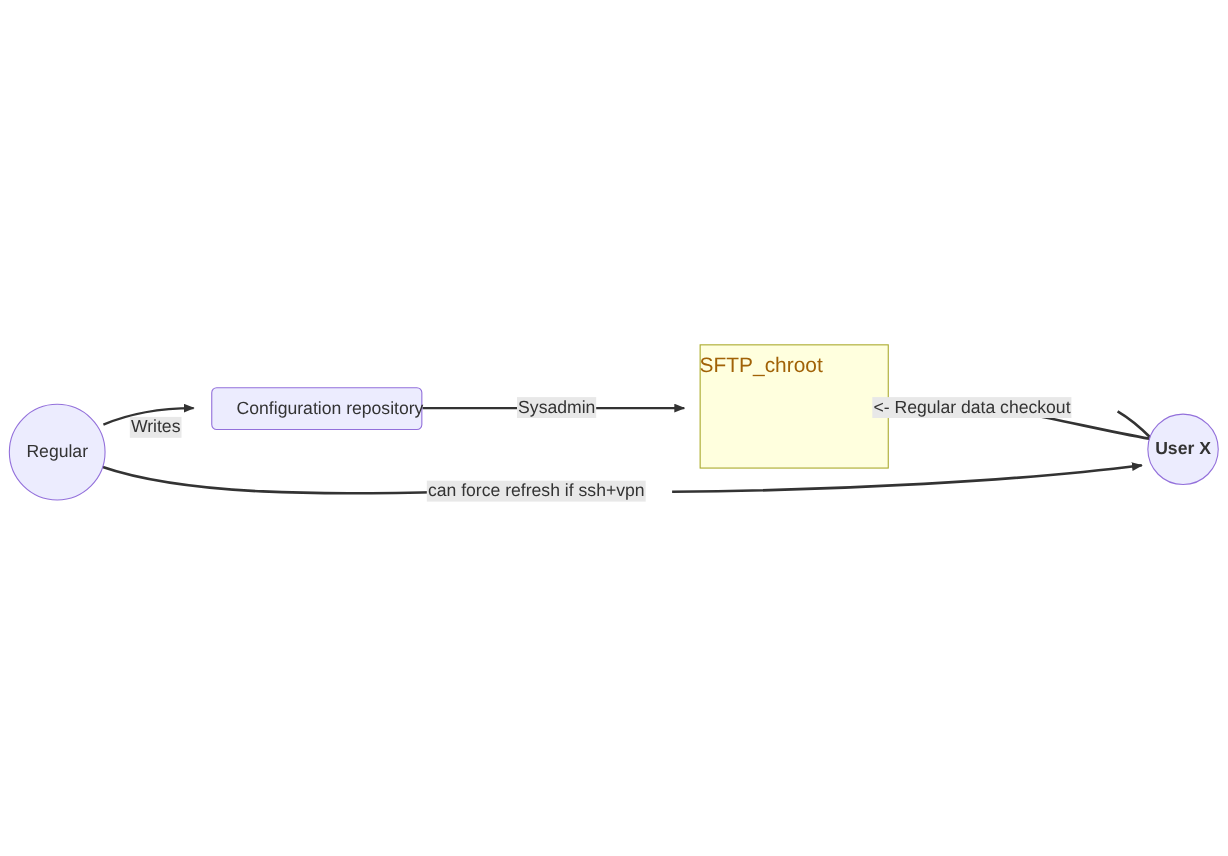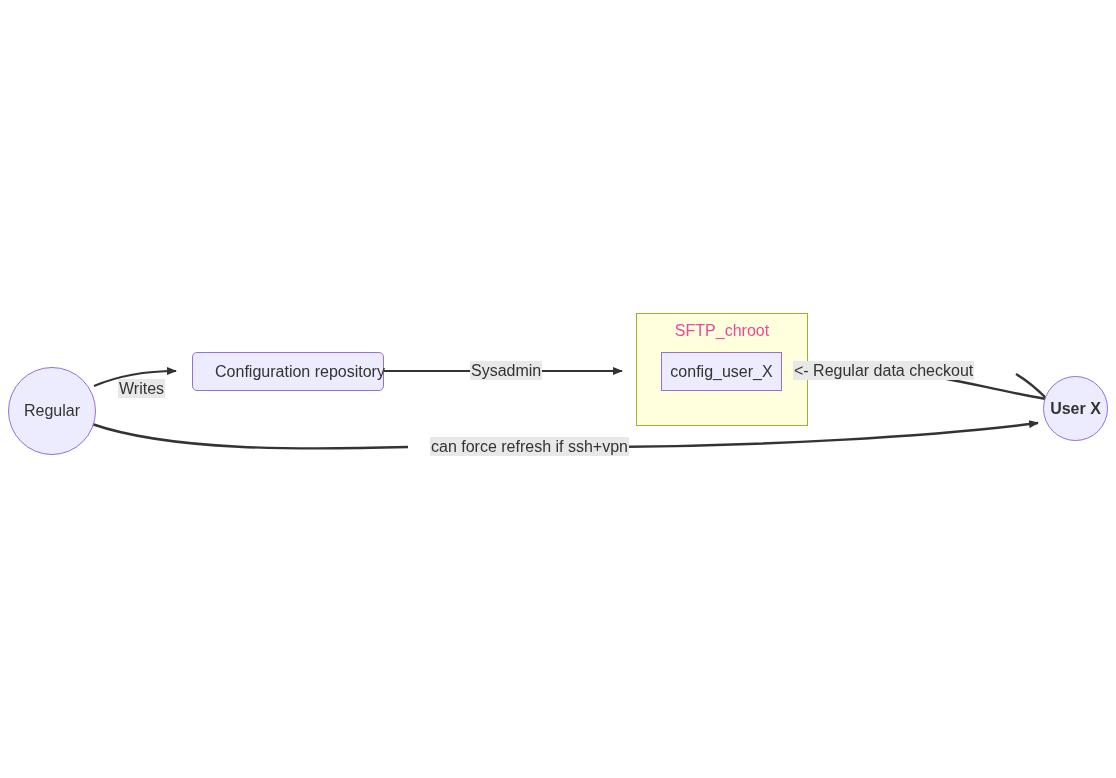--- a/index.html
+++ b/index.html
@@ -31,23 +31,22 @@
   
   .cluster-box {
     position: absolute;
     box-sizing: border-box;
     background: #ffffde;
     border: 1px solid #aaaa33;
     border-radius: 0px;
   }
   .cluster-title {
     position: absolute;
-    text-align: center;
-    font-size: 16px;
-    color: #ec4899;
+    font-size: 19px;
+    color: #a16207;
     white-space: nowrap;
     line-height: 1;
   }
   
   .node-rect {
     position: absolute;
     box-sizing: border-box;
     background: #ececfe;
     border: 1px solid #9370db;
     display: flex;
@@ -113,29 +112,26 @@
   <div class="cluster-title" style="left:636px; top:323px; width:172px;">SFTP_chroot</div>
 
   <div class="node-circle" style="left:8px; top:367px; width:88px; height:88px;">
     <span>Regular</span>
   </div>
 
   <div class="node-rect rounded" style="left:192px; top:352px; width:192px; height:39px;">
     <span>Configuration repository</span>
   </div>
 
-  <div class="node-rect square" style="left:661px; top:352px; width:121px; height:39px;">
-    <span>config_user_X</span>
-  </div>
 
   <div class="node-circle" style="left:1043px; top:376px; width:65px; height:65px;font-weight:bold;">
     <span>User X</span>
   </div>
 
   <div class="edge-label" style="left:118px; top:379px;">Writes</div>
 
   <div class="edge-label" style="left:470px; top:361px;">Sysadmin</div>
 
   <div class="edge-label" style="left:793px; top:361px;">&lt;- Regular data checkout</div>
 
-  <div class="edge-label" style="left:430px; top:437px;">can force refresh if ssh+vpn</div>
+  <div class="edge-label" style="left:388px; top:437px;">can force refresh if ssh+vpn</div>
 
 </div>
 
 </body></html>

